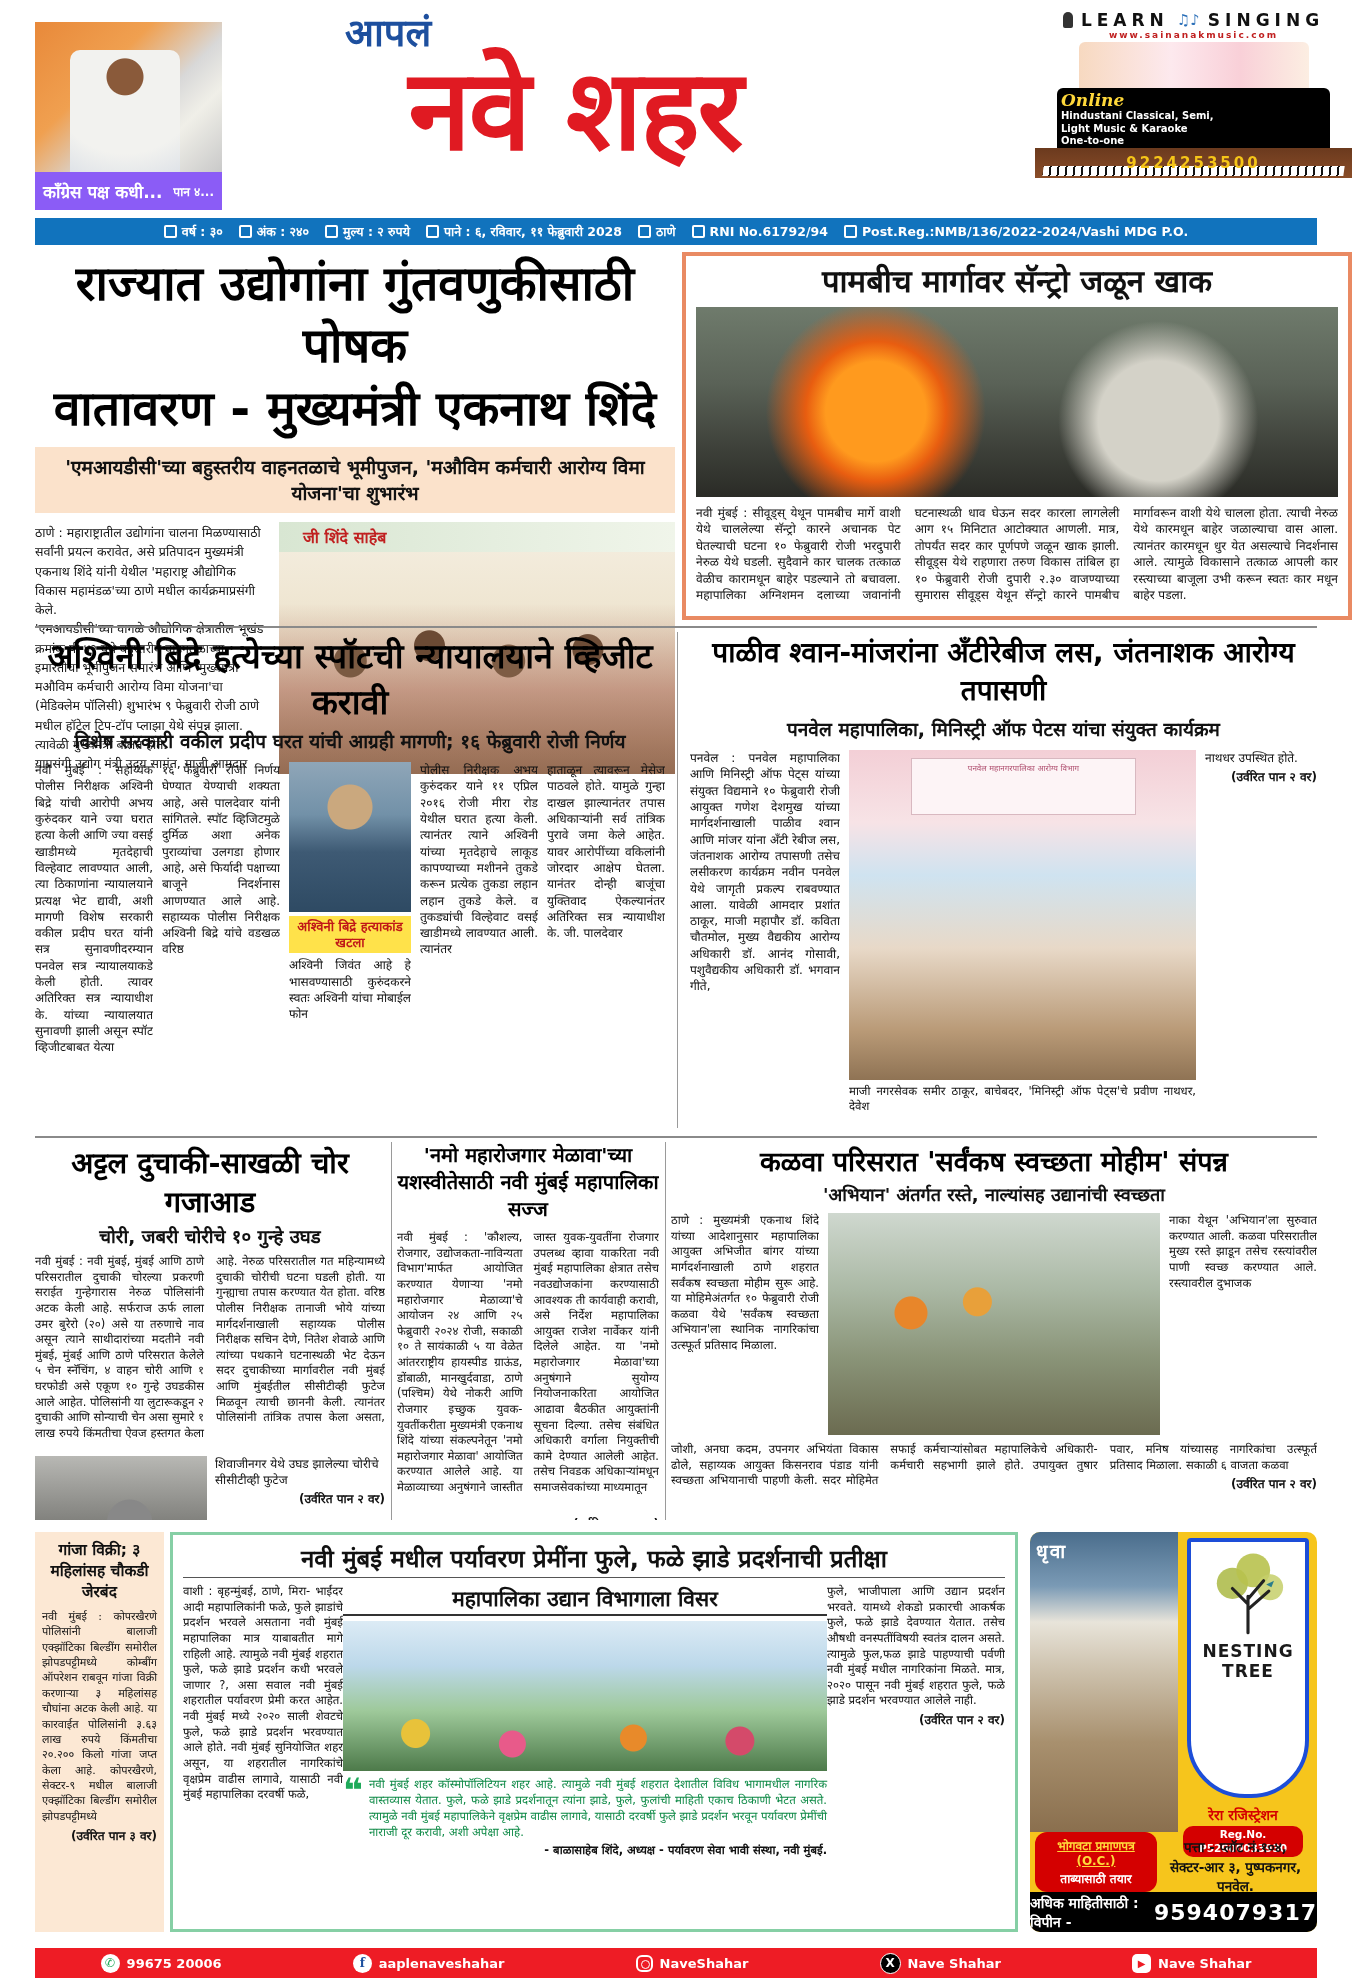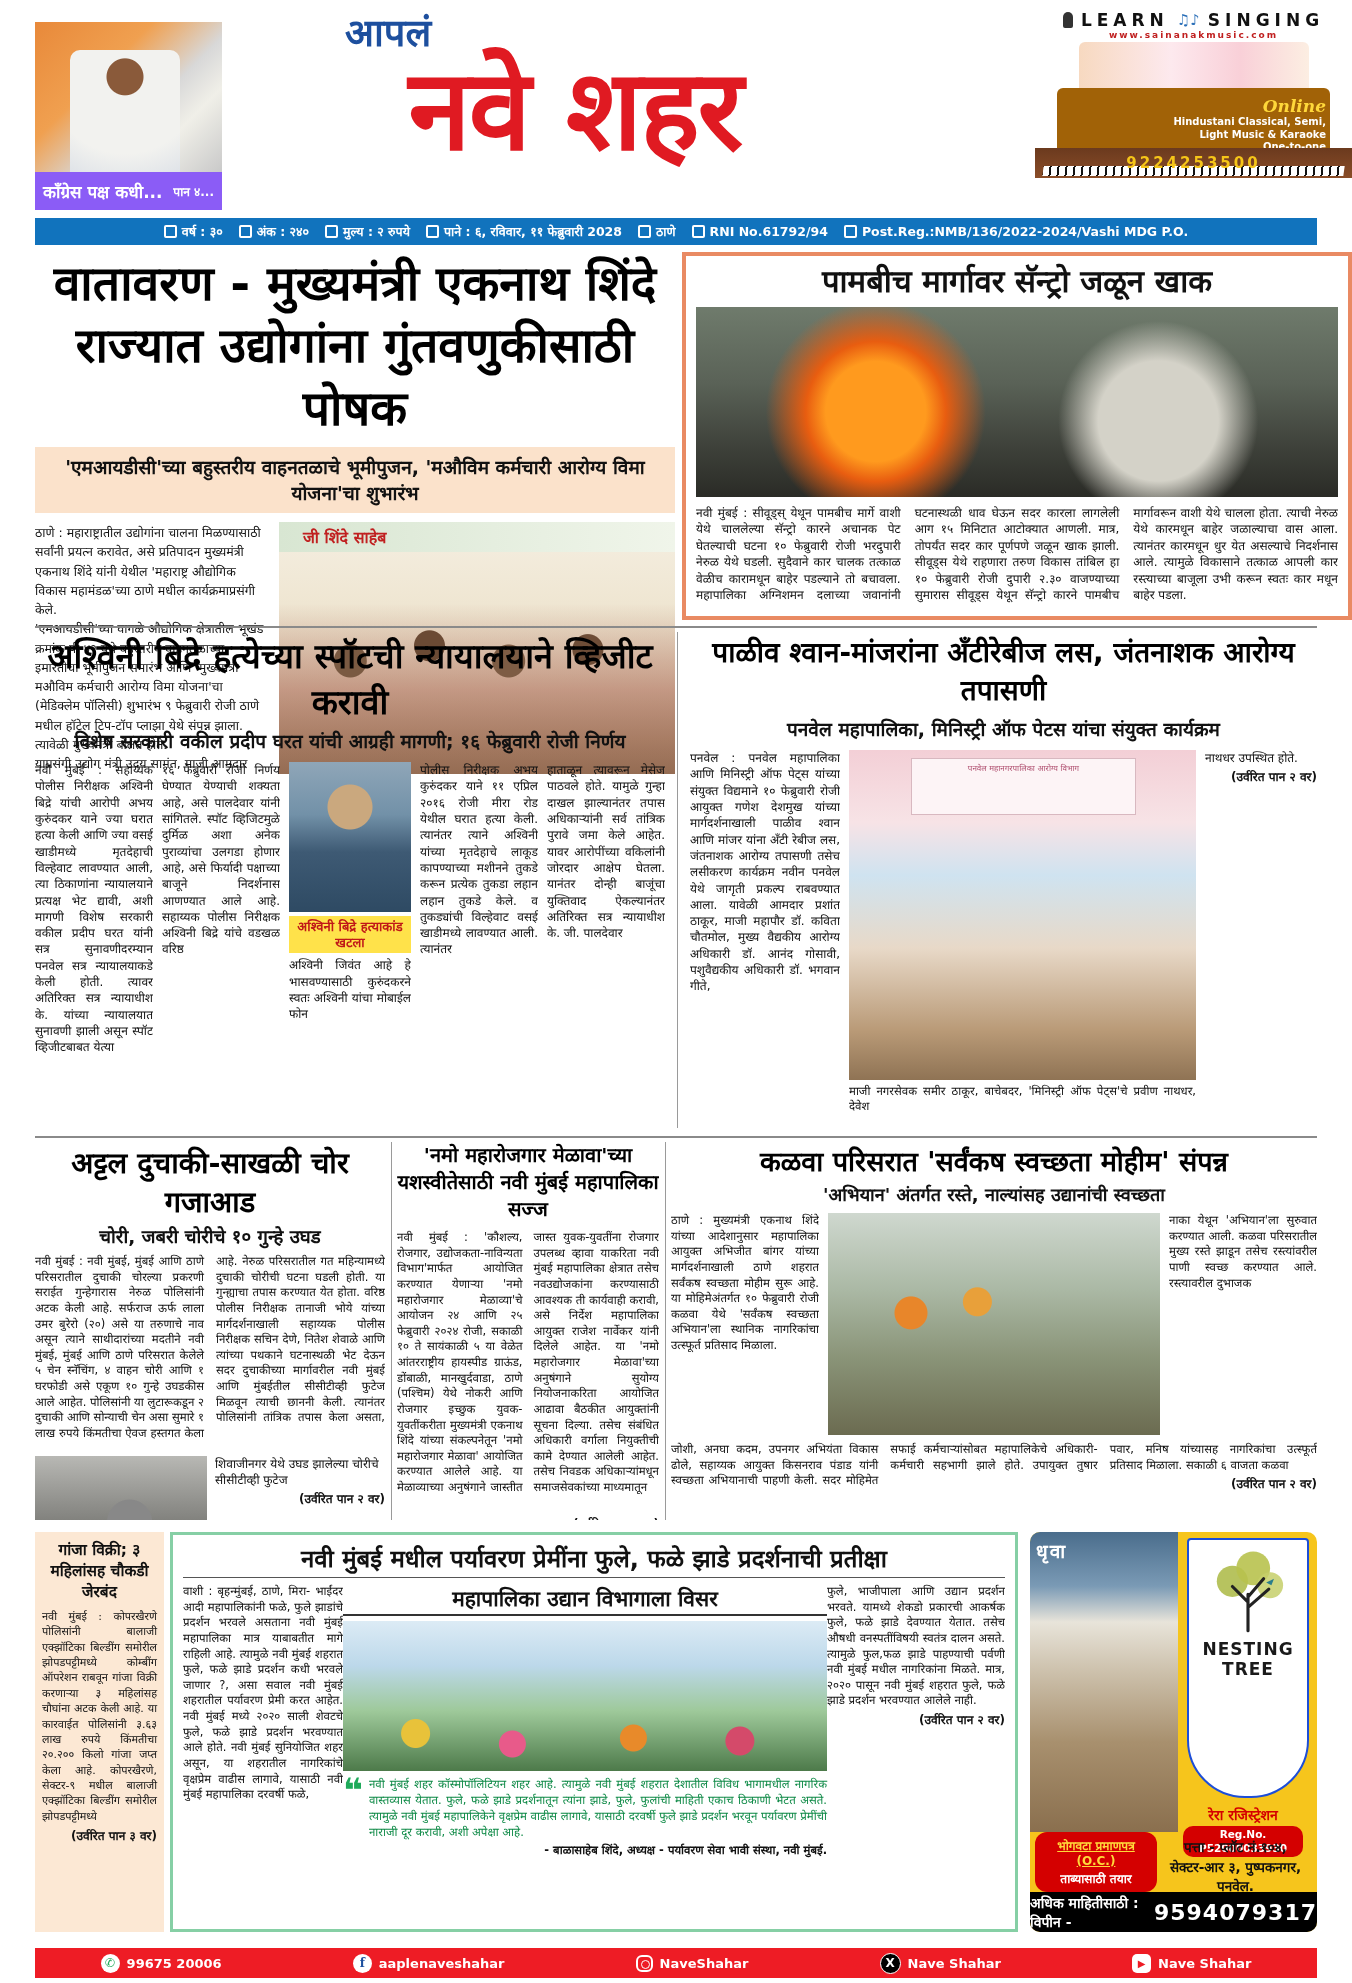--- a/index.html
+++ b/index.html
@@ -21,21 +21,21 @@
   .mast-title{left:275px;top:14px;width:600px;height:200px;text-align:center;}
   .mast-prefix{display:block;text-align:left;padding-left:70px;color:#1d4f9e;font-size:38px;font-weight:800;line-height:1;}
   .mast-name{display:block;color:#e01a22;font-size:112px;font-weight:800;line-height:1.05;letter-spacing:-2px;}
   .singad{left:1035px;top:6px;width:317px;height:172px;background:#fff;overflow:hidden;font-family:"DejaVu Sans",sans-serif;}
   .sing-row1{display:flex;align-items:center;justify-content:center;gap:8px;padding-top:4px;}
   .mic{width:10px;height:16px;background:#333;border-radius:5px 5px 2px 2px;display:inline-block;}
   .sing-word{font-size:17px;font-weight:bold;letter-spacing:5px;color:#111;}
   .sing-notes{color:#2a6fb8;font-size:15px;font-weight:bold;}
   .sing-url{text-align:center;color:#c02020;font-size:9px;font-weight:bold;letter-spacing:2px;}
   .kids{margin:2px auto 0;width:230px;height:52px;background:linear-gradient(90deg,#f7d9c0,#fde9ee 40%,#f9d0d8 70%,#fceee2);border-radius:6px;}
-  .sing-red{margin:-6px auto 0;width:265px;background:#a16207;border-radius:6px;padding:8px 4px 4px;text-align:right;position:relative;}
+  .sing-red{margin:-6px auto 0;width:265px;background:#000000;border-radius:6px;padding:2px 4px 4px;text-align:left;position:relative;}
   .sing-online{color:#ffd83a;font-size:17px;font-weight:bold;font-style:italic;font-family:"DejaVu Serif",serif;}
   .sing-line{color:#fff;font-size:10px;font-weight:bold;line-height:1.25;}
   .harm{position:absolute;left:0;right:0;bottom:0;height:30px;background:linear-gradient(#6b3a1e,#8a4d28);display:flex;align-items:center;justify-content:center;}
   .harm-keys{position:absolute;left:8px;right:8px;bottom:2px;height:10px;background:repeating-linear-gradient(90deg,#fff 0 6px,#111 6px 8px);transform:skewX(-8deg);}
   .sing-phone{color:#f5c518;font-weight:bold;font-size:15px;letter-spacing:3px;z-index:2;}
 
   
   .dateline{left:35px;top:218px;width:1282px;height:27px;background:#1173bd;color:#fff;display:flex;align-items:center;justify-content:center;gap:16px;font-size:12.5px;font-weight:bold;}
   .dl-item{display:flex;align-items:center;gap:5px;white-space:nowrap;}
   .sq{width:9px;height:9px;border:2px solid #fff;border-radius:2px;display:inline-block;background:transparent;}
@@ -131,21 +131,21 @@
   .flow-quote{display:flex;gap:6px;margin-top:6px;}
   .qmark{color:#1faa5a;font-size:34px;line-height:.8;font-weight:bold;flex:none;}
   .qtext{color:#0f8a47;font-size:11.5px;line-height:1.38;text-align:justify;}
   .qattr{font-size:11.5px;font-weight:bold;text-align:right;margin-top:2px;}
   .flow-colB{width:178px;flex:none;font-size:11.5px;line-height:1.36;text-align:justify;height:316px;overflow:hidden;}
 
   .nest{left:1030px;top:1532px;width:287px;height:400px;background:#f6c51c;border-radius:10px;position:absolute;overflow:hidden;}
   .nest-bldg{position:absolute;left:0;top:0;width:148px;height:300px;background:
       linear-gradient(180deg,#4a6d8c 0%,#7a9ab5 18%,#e8e4da 30%,#cfc4b0 45%,#a8906e 70%,#8a6f4e 100%);}
   .nest-dhruva{position:absolute;left:6px;top:6px;color:#fff;font-weight:bold;font-size:19px;letter-spacing:2px;}
-  .nest-panel{position:absolute;right:8px;top:6px;width:122px;height:260px;background:#fff;border:2px solid #1d4ed8;border-radius:4px 4px 58px 58px;text-align:center;padding-top:10px;box-sizing:border-box;}
+  .nest-panel{position:absolute;right:8px;top:6px;width:122px;height:260px;background:#fff;border:4px solid #1d4ed8;border-radius:4px 4px 58px 58px;text-align:center;padding-top:10px;box-sizing:border-box;}
   .nest-name{font-size:17px;font-weight:800;letter-spacing:1px;color:#1a1a1a;line-height:1.15;}
   .nest-rera{position:absolute;right:14px;top:274px;width:120px;text-align:center;color:#d40000;font-weight:bold;font-size:14px;line-height:1.3;}
   .nest-reg{display:inline-block;background:#d40000;color:#fff;font-size:10.5px;font-weight:bold;border-radius:10px;padding:2px 6px;margin-top:2px;}
   .nest-oc{position:absolute;left:5px;top:300px;width:122px;background:#d40000;border-radius:12px;color:#fff;text-align:center;padding:5px 4px;box-sizing:border-box;}
   .nest-oc1{font-size:12px;font-weight:bold;color:#ffd83a;text-decoration:underline;}
   .nest-oc2{font-size:12px;font-weight:bold;margin-top:2px;}
   .nest-addr{position:absolute;left:128px;right:4px;top:306px;text-align:center;font-weight:bold;font-size:13.5px;color:#111;line-height:1.45;}
   .nest-bar{position:absolute;left:0;right:0;bottom:0;height:40px;background:#000;color:#fff;display:flex;align-items:center;justify-content:center;gap:6px;}
   .nest-contact{font-size:14px;font-weight:bold;}
   .nest-phone{font-size:22px;font-weight:800;letter-spacing:1px;}
@@ -229,22 +229,22 @@
         <span>RNI No.61792/94</span>
       </span>
     <span class="dl-item">
         <span class="sq"></span>
         <span>Post.Reg.:NMB/136/2022-2024/Vashi MDG P.O.</span>
       </span>
   </div>
 
   <div class="abs lead">
     <div class="lead-h">
+      <div>राज्यात उद्योगांना गुंतवणुकीसाठी पोषक</div>
       <div>वातावरण - मुख्यमंत्री एकनाथ शिंदे</div>
-      <div>राज्यात उद्योगांना गुंतवणुकीसाठी पोषक</div>
     </div>
     <div class="lead-sub">'एमआयडीसी'च्या बहुस्तरीय वाहनतळाचे भूमीपुजन, 'मऔविम कर्मचारी आरोग्य विमा योजना'चा शुभारंभ</div>
     <div class="lead-row">
       <div class="lead-body">
         <span class="body-txt">ठाणे : महाराष्ट्रातील उद्योगांना चालना मिळण्यासाठी सर्वांनी प्रयत्न करावेत, असे प्रतिपादन मुख्यमंत्री एकनाथ शिंदे यांनी येथील 'महाराष्ट्र औद्योगिक विकास महामंडळ'च्या ठाणे मधील कार्यक्रमाप्रसंगी केले.
 'एमआयडीसी'च्या वागळे औद्योगिक क्षेत्रातील भूखंड क्रमांक पी-४२ येथे बहुस्तरीय वाहनतळाच्या इमारतीचा भूमीपुजन समारंभ आणि 'मुख्यमंत्री मऔविम कर्मचारी आरोग्य विमा योजना'चा (मेडिक्लेम पॉलिसी) शुभारंभ ९ फेब्रुवारी रोजी ठाणे मधील हॉटेल टिप-टॉप प्लाझा येथे संपन्न झाला. त्यावेळी मुख्यमंत्री बोलत होते.
 याप्रसंगी उद्योग मंत्री उदय सामंत, माजी आमदार रविंद्र फाटक, 'एमआयडीसी'चे मुख्य कार्यकारी अधिकारी डॉ. विपीन शर्मा, सह मुख्य कार्यकारी अधिकारी अनिल भंडारी, विजय राठोड, 'एमआयसीएल'चे व्यवस्थापकीय संचालक श्रत्तिकेश,</span>
         
       </div>
       <div class="lead-photo">

